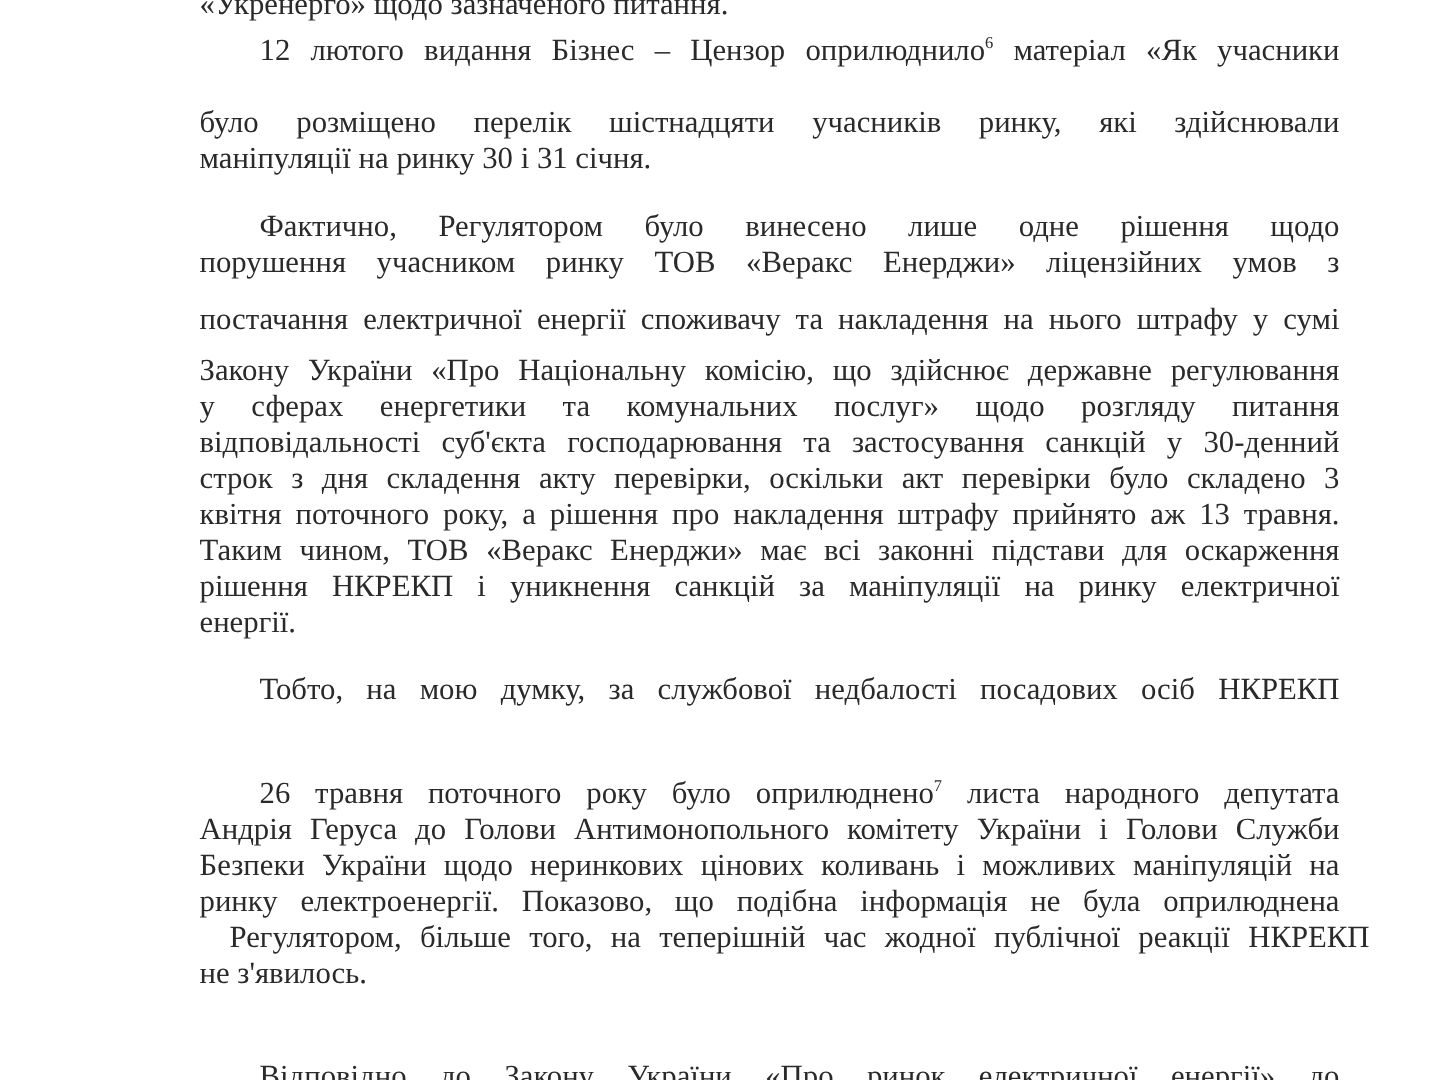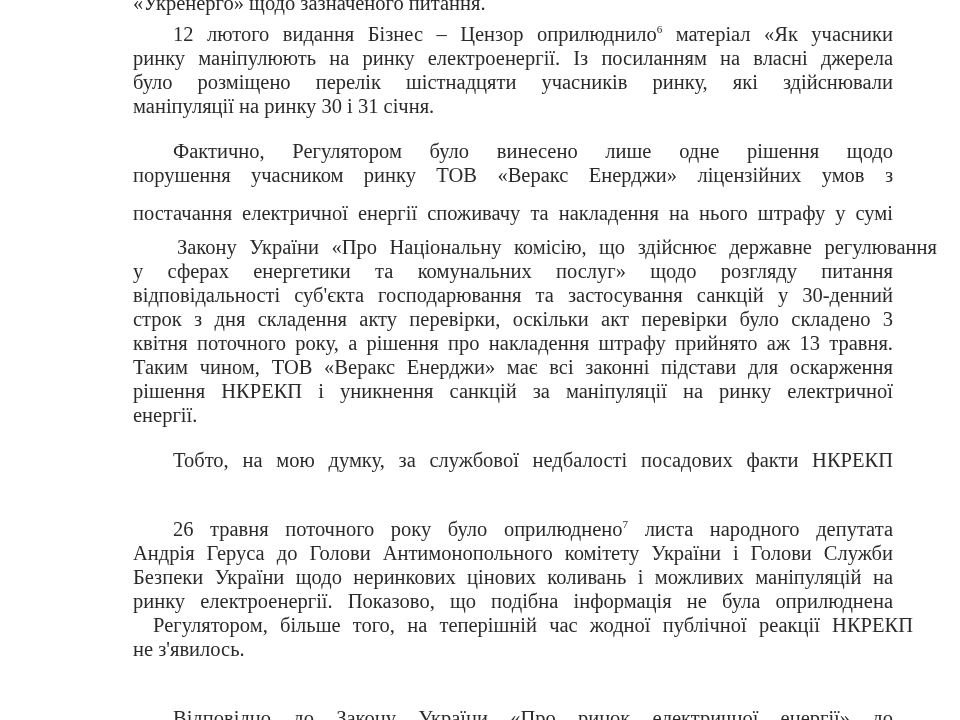--- a/index.html
+++ b/index.html
@@ -47,35 +47,34 @@
       line-height: 0;
       vertical-align: 8px;
     }
   </style>
 </head>
 <body>
 
 <div class="page" id="page">
     <div class="line last" style="top: -9px;"><span>«Укренерго» щодо зазначеного питання.</span></div>
     <div class="line indent" style="top: 22px;"><span>12 лютого видання Бізнес – Цензор оприлюднило</span><sup>6</sup><span> матеріал «Як учасники</span></div>
-    <div class="line" style="top: 46px;"><span>ринку маніпулюють на ринку електроенергії. Із посиланням на власні джерела</span></div>
     <div class="line" style="top: 70px;"><span>було розміщено перелік шістнадцяти учасників ринку, які здійснювали</span></div>
     <div class="line last" style="top: 94px;"><span>маніпуляції на ринку 30 і 31 січня.</span></div>
     <div class="line indent" style="top: 139px;"><span>Фактично, Регулятором було винесено лише одне рішення щодо</span></div>
     <div class="line" style="top: 163px;"><span>порушення учасником ринку ТОВ «Веракс Енерджи» ліцензійних умов з</span></div>
     <div class="line" style="top: 187px; margin-top: 14px;"><span>постачання електричної енергії споживачу та накладення на нього штрафу у сумі</span></div>
-    <div class="line" style="top: 235px; margin-left: 44px;"><span>Закону України «Про Національну комісію, що здійснює державне регулювання</span></div>
+    <div class="line" style="top: 235px;"><span>Закону України «Про Національну комісію, що здійснює державне регулювання</span></div>
     <div class="line" style="top: 259px;"><span>у сферах енергетики та комунальних послуг» щодо розгляду питання</span></div>
     <div class="line" style="top: 283px;"><span>відповідальності суб'єкта господарювання та застосування санкцій у 30-денний</span></div>
     <div class="line" style="top: 307px;"><span>строк з дня складення акту перевірки, оскільки акт перевірки було складено 3</span></div>
     <div class="line" style="top: 331px;"><span>квітня поточного року, а рішення про накладення штрафу прийнято аж 13 травня.</span></div>
     <div class="line" style="top: 355px;"><span>Таким чином, ТОВ «Веракс Енерджи» має всі законні підстави для оскарження</span></div>
     <div class="line" style="top: 379px;"><span>рішення НКРЕКП і уникнення санкцій за маніпуляції на ринку електричної</span></div>
     <div class="line last" style="top: 403px;"><span>енергії.</span></div>
-    <div class="line indent" style="top: 448px;"><span>Тобто, на мою думку, за службової недбалості посадових факти НКРЕКП</span></div>
+    <div class="line indent" style="top: 448px;"><span>Тобто, на мою думку, за службової недбалості посадових осіб НКРЕКП</span></div>
     <div class="line indent" style="top: 517px;"><span>26 травня поточного року було оприлюднено</span><sup>7</sup><span> листа народного депутата</span></div>
     <div class="line" style="top: 541px;"><span>Андрія Геруса до Голови Антимонопольного комітету України і Голови Служби</span></div>
     <div class="line" style="top: 565px;"><span>Безпеки України щодо неринкових цінових коливань і можливих маніпуляцій на</span></div>
     <div class="line" style="top: 589px;"><span>ринку електроенергії. Показово, що подібна інформація не була оприлюднена</span></div>
     <div class="line" style="top: 613px; margin-left: 20px;"><span>Регулятором, більше того, на теперішній час жодної публічної реакції НКРЕКП</span></div>
     <div class="line last" style="top: 637px;"><span>не з'явилось.</span></div>
     <div class="line indent" style="top: 706px;"><span>Відповідно до Закону України «Про ринок електричної енергії» до</span></div>
   </div>
 
 </body></html>

